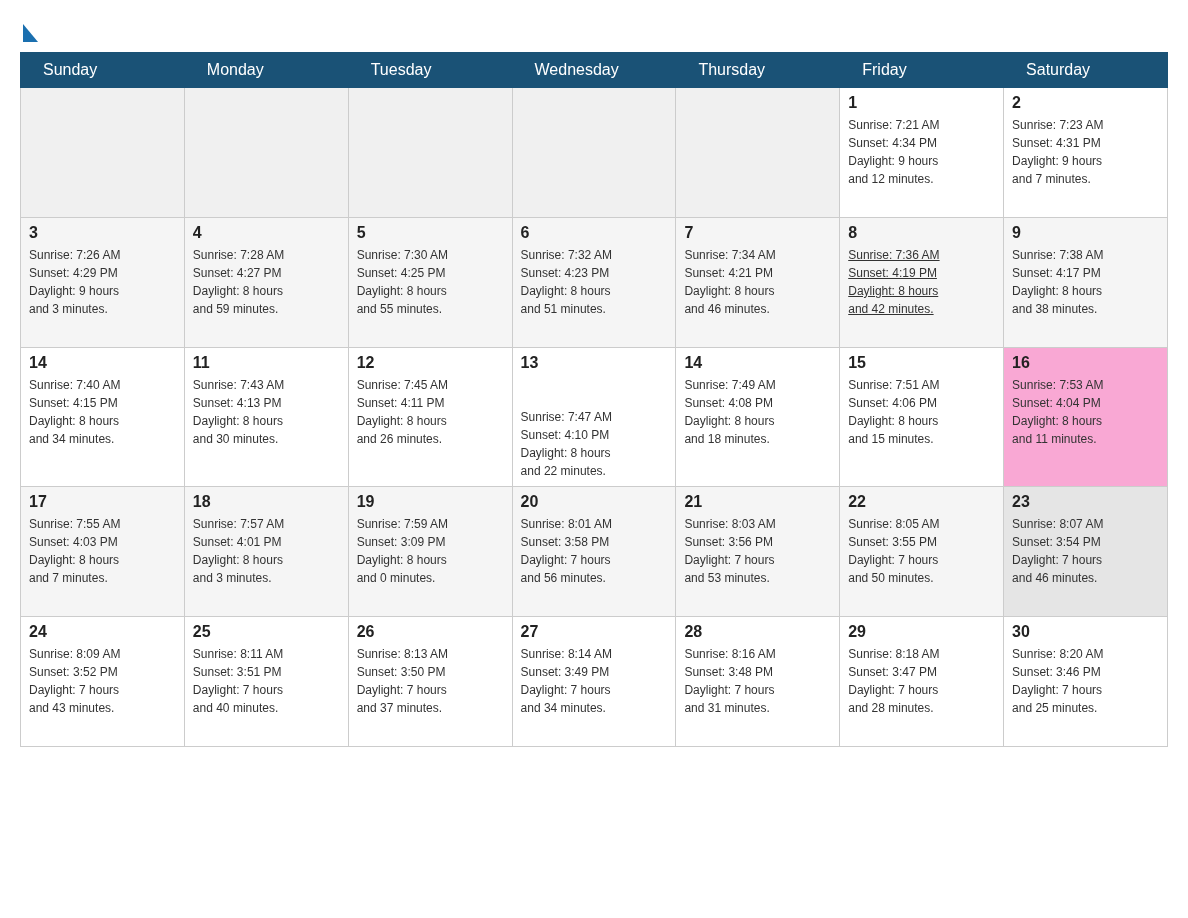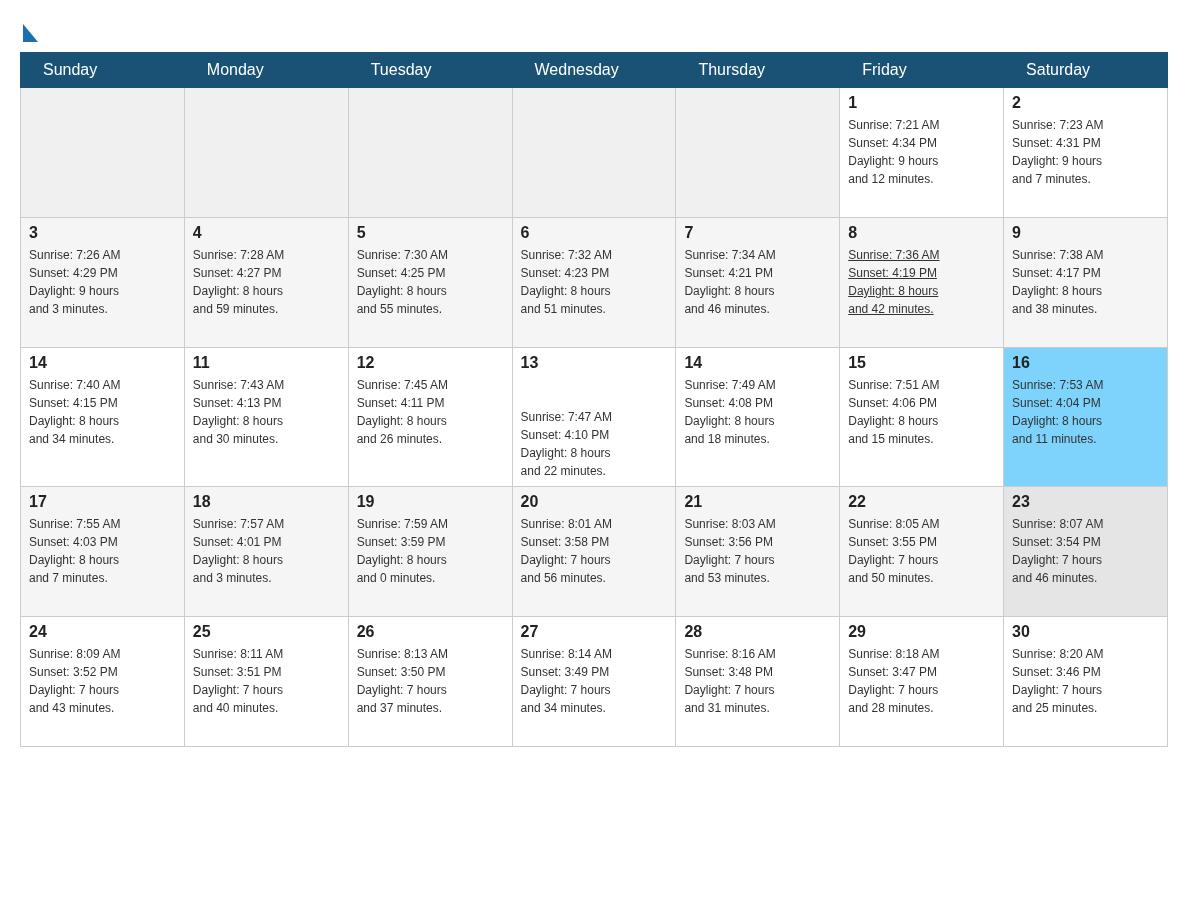--- a/index.html
+++ b/index.html
@@ -216,21 +216,21 @@
 Daylight: 8 hours
 and 18 minutes.</div>
         </td>
         <td style="background: rgb(255, 255, 255);">
           <span class="day-number">15</span>
           <div class="day-info" style="white-space: pre-line;">Sunrise: 7:51 AM
 Sunset: 4:06 PM
 Daylight: 8 hours
 and 15 minutes.</div>
         </td>
-        <td style="background: #7dd3fc;">
+        <td style="background: #f9a8d4;">
           <span class="day-number">16</span>
           <div class="day-info" style="white-space: pre-line;">Sunrise: 7:53 AM
 Sunset: 4:04 PM
 Daylight: 8 hours
 and 11 minutes.</div>
         </td>
       </tr>
       <tr>
         <td style="background: rgb(245, 245, 245);">
           <span class="day-number">17</span>
@@ -242,21 +242,21 @@
         <td style="background: rgb(245, 245, 245);">
           <span class="day-number">18</span>
           <div class="day-info" style="white-space: pre-line;">Sunrise: 7:57 AM
 Sunset: 4:01 PM
 Daylight: 8 hours
 and 3 minutes.</div>
         </td>
         <td style="background: rgb(245, 245, 245);">
           <span class="day-number">19</span>
           <div class="day-info" style="white-space: pre-line;">Sunrise: 7:59 AM
-Sunset: 3:59 PM
+Sunset: 3:09 PM
 Daylight: 8 hours
 and 0 minutes.</div>
         </td>
         <td style="background: rgb(245, 245, 245);">
           <span class="day-number">20</span>
           <div class="day-info" style="white-space: pre-line;">Sunrise: 8:01 AM
 Sunset: 3:58 PM
 Daylight: 7 hours
 and 56 minutes.</div>
         </td>

